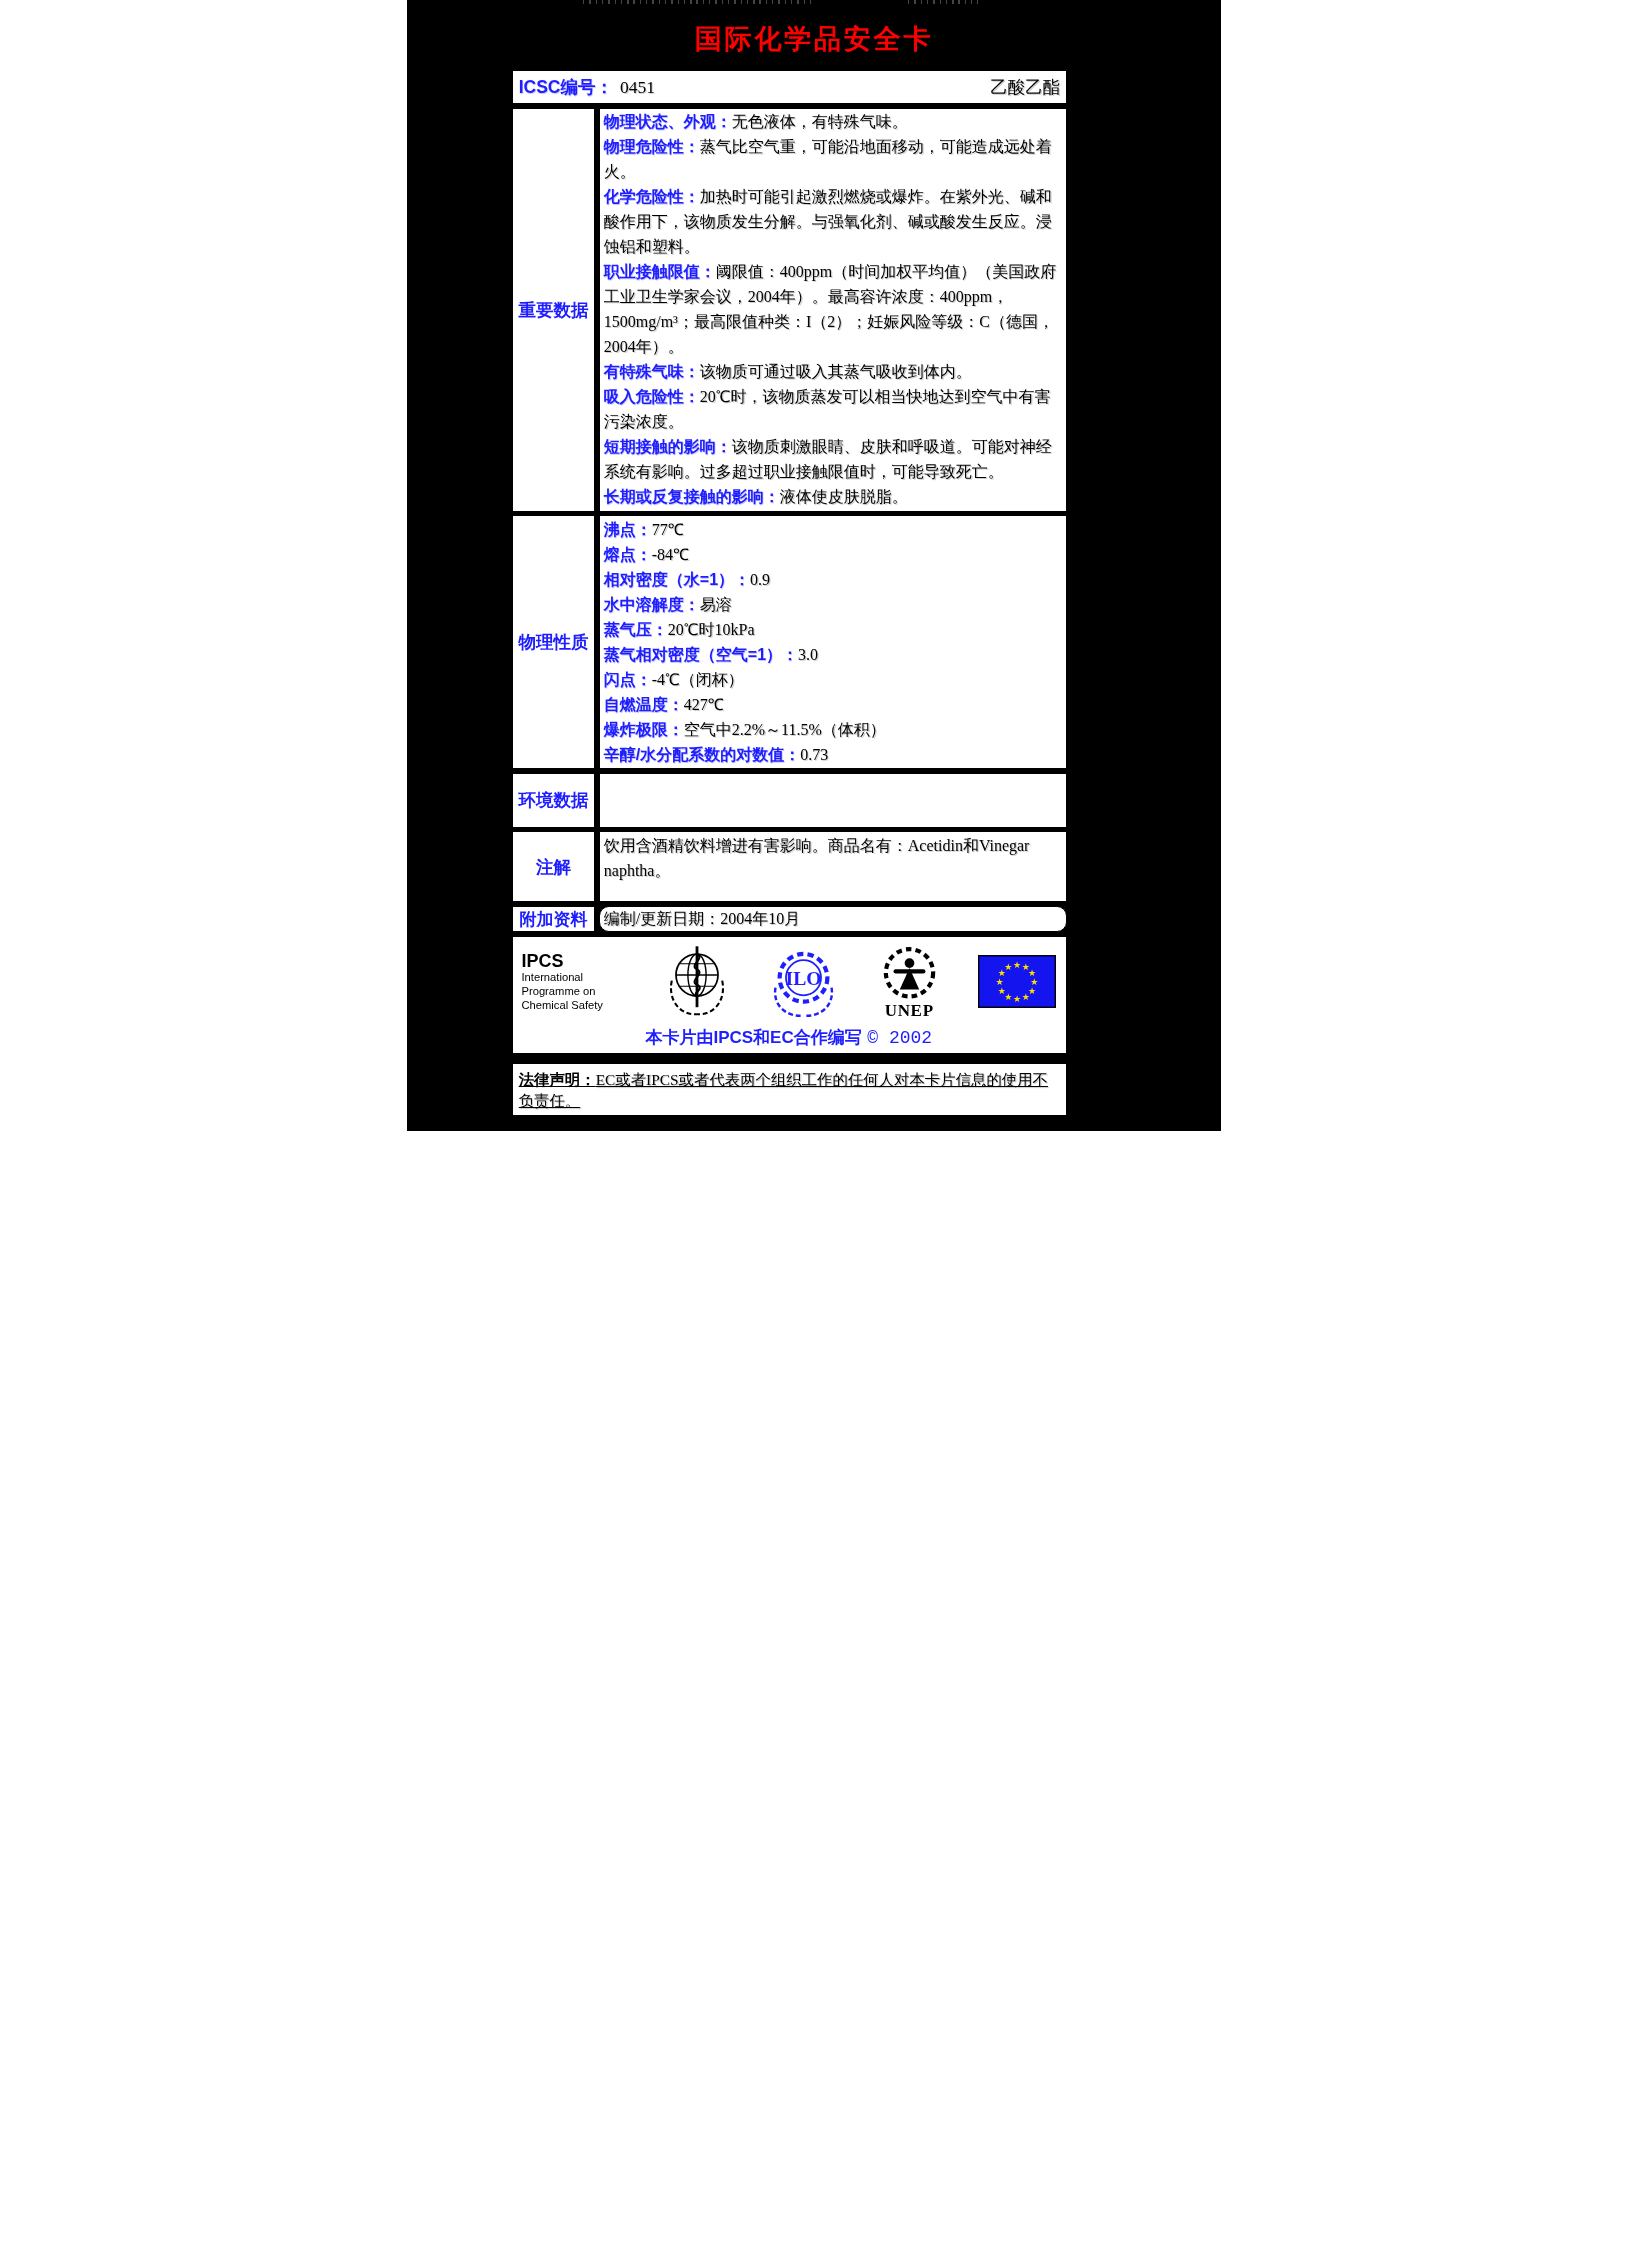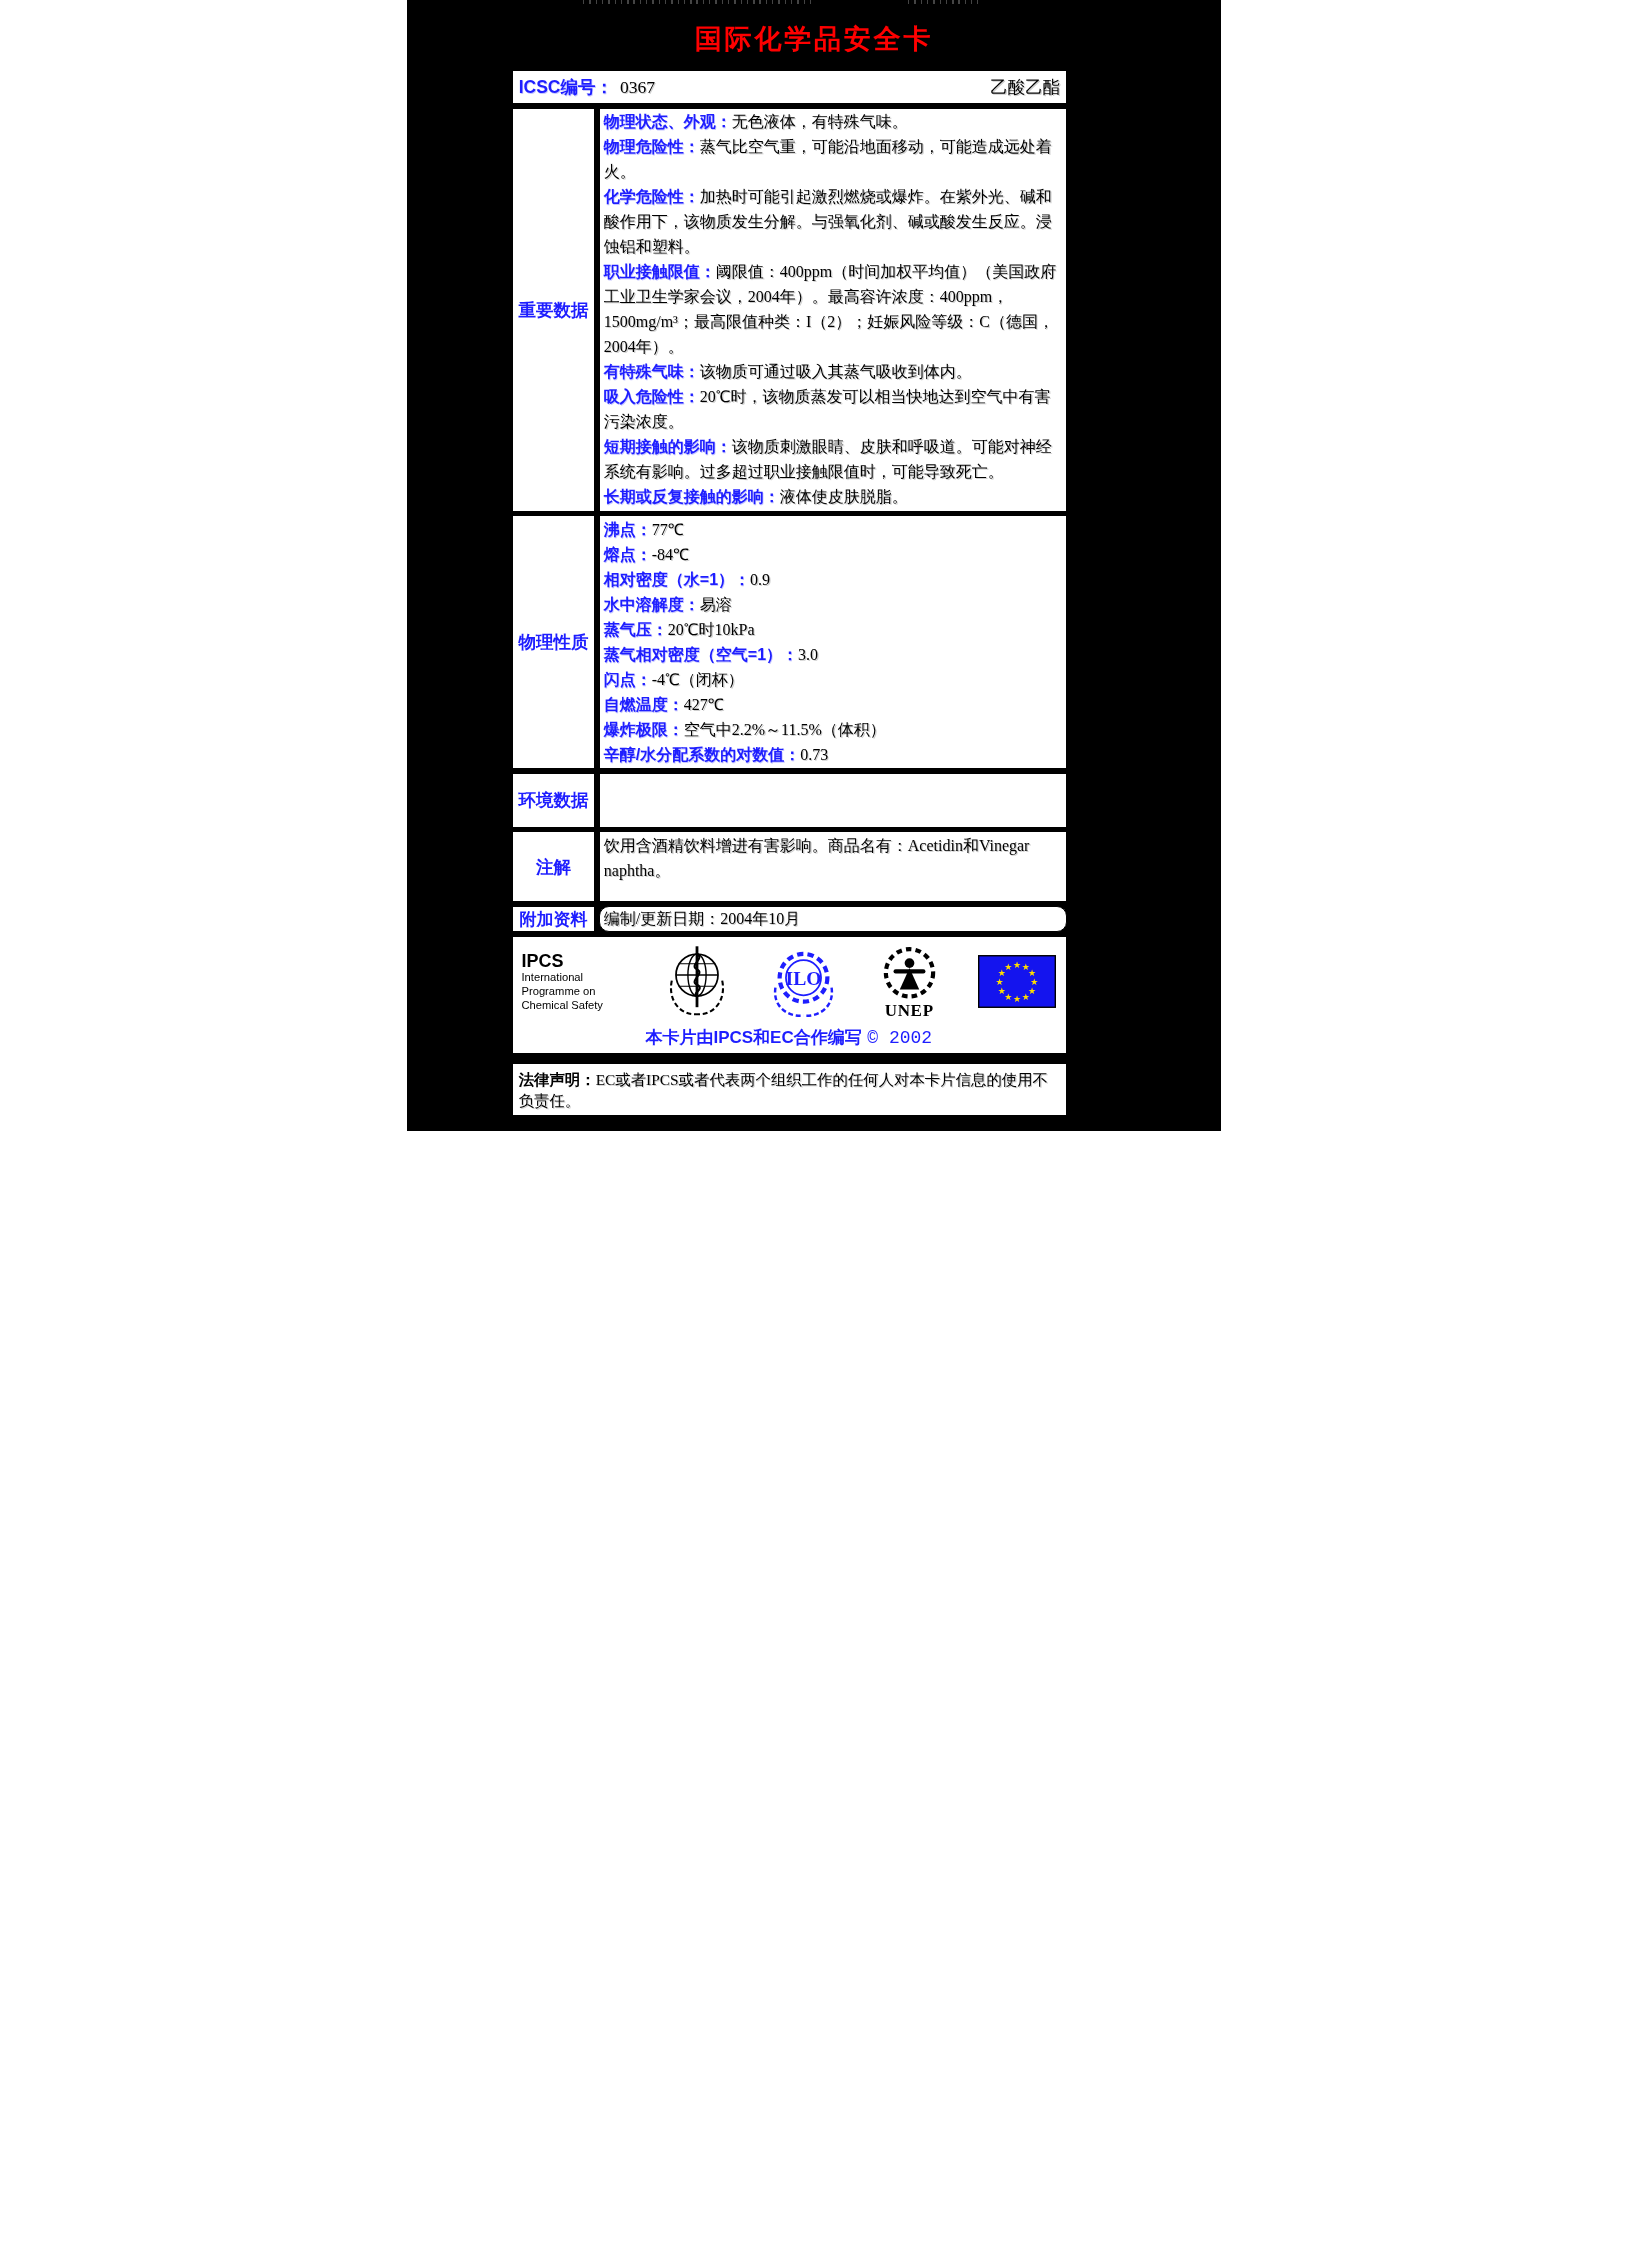--- a/index.html
+++ b/index.html
@@ -28,21 +28,21 @@
   }
 
   .card{
     margin-left:102px;
     width:561px;
     border:1.4px solid #000;
     padding:2.1px;
     box-sizing:border-box;
   }
   .row{display:flex;gap:3.5px;margin-bottom:3.5px;}
-  .row:last-child{margin-bottom:0;}
+  .row:last-child{margin-bottom:0;text-decoration:underline;}
   .cell{border:1.4px solid #000;box-sizing:border-box;background:#fff;}
 
   .label-cell{
     flex:0 0 83px;
     display:flex;align-items:center;justify-content:center;
     color:#1e1eff;font-weight:bold;
     font-family:"Liberation Sans",sans-serif;
     font-size:17.5px;text-align:center;
   }
   .content-cell{flex:1;padding:0.7px 5.6px 1.4px 4.2px;font-size:16px;line-height:25px;}
@@ -94,21 +94,21 @@
   <div class="clip-strip clip-a"></div>
   <div class="clip-strip clip-b"></div>
 
   <h1 class="title">国际化学品安全卡</h1>
 
   <div class="card">
 
     <div class="row">
       <div class="cell header-cell">
         <span class="lbl">ICSC编号：</span>
-        <span class="num">0367</span>
+        <span class="num">0451</span>
         <span class="spacer"></span>
         <span class="chem">乙酸乙酯</span>
       </div>
     </div>
 
     <div class="row row-important">
       <div class="cell label-cell">重要数据</div>
       <div class="cell content-cell">
         <div class="entry"><span class="lbl">物理状态、外观：</span><span class="txt">无色液体，有特殊气味。</span></div>
         <div class="entry"><span class="lbl">物理危险性：</span><span class="txt">蒸气比空气重，可能沿地面移动，可能造成远处着火。</span></div>

